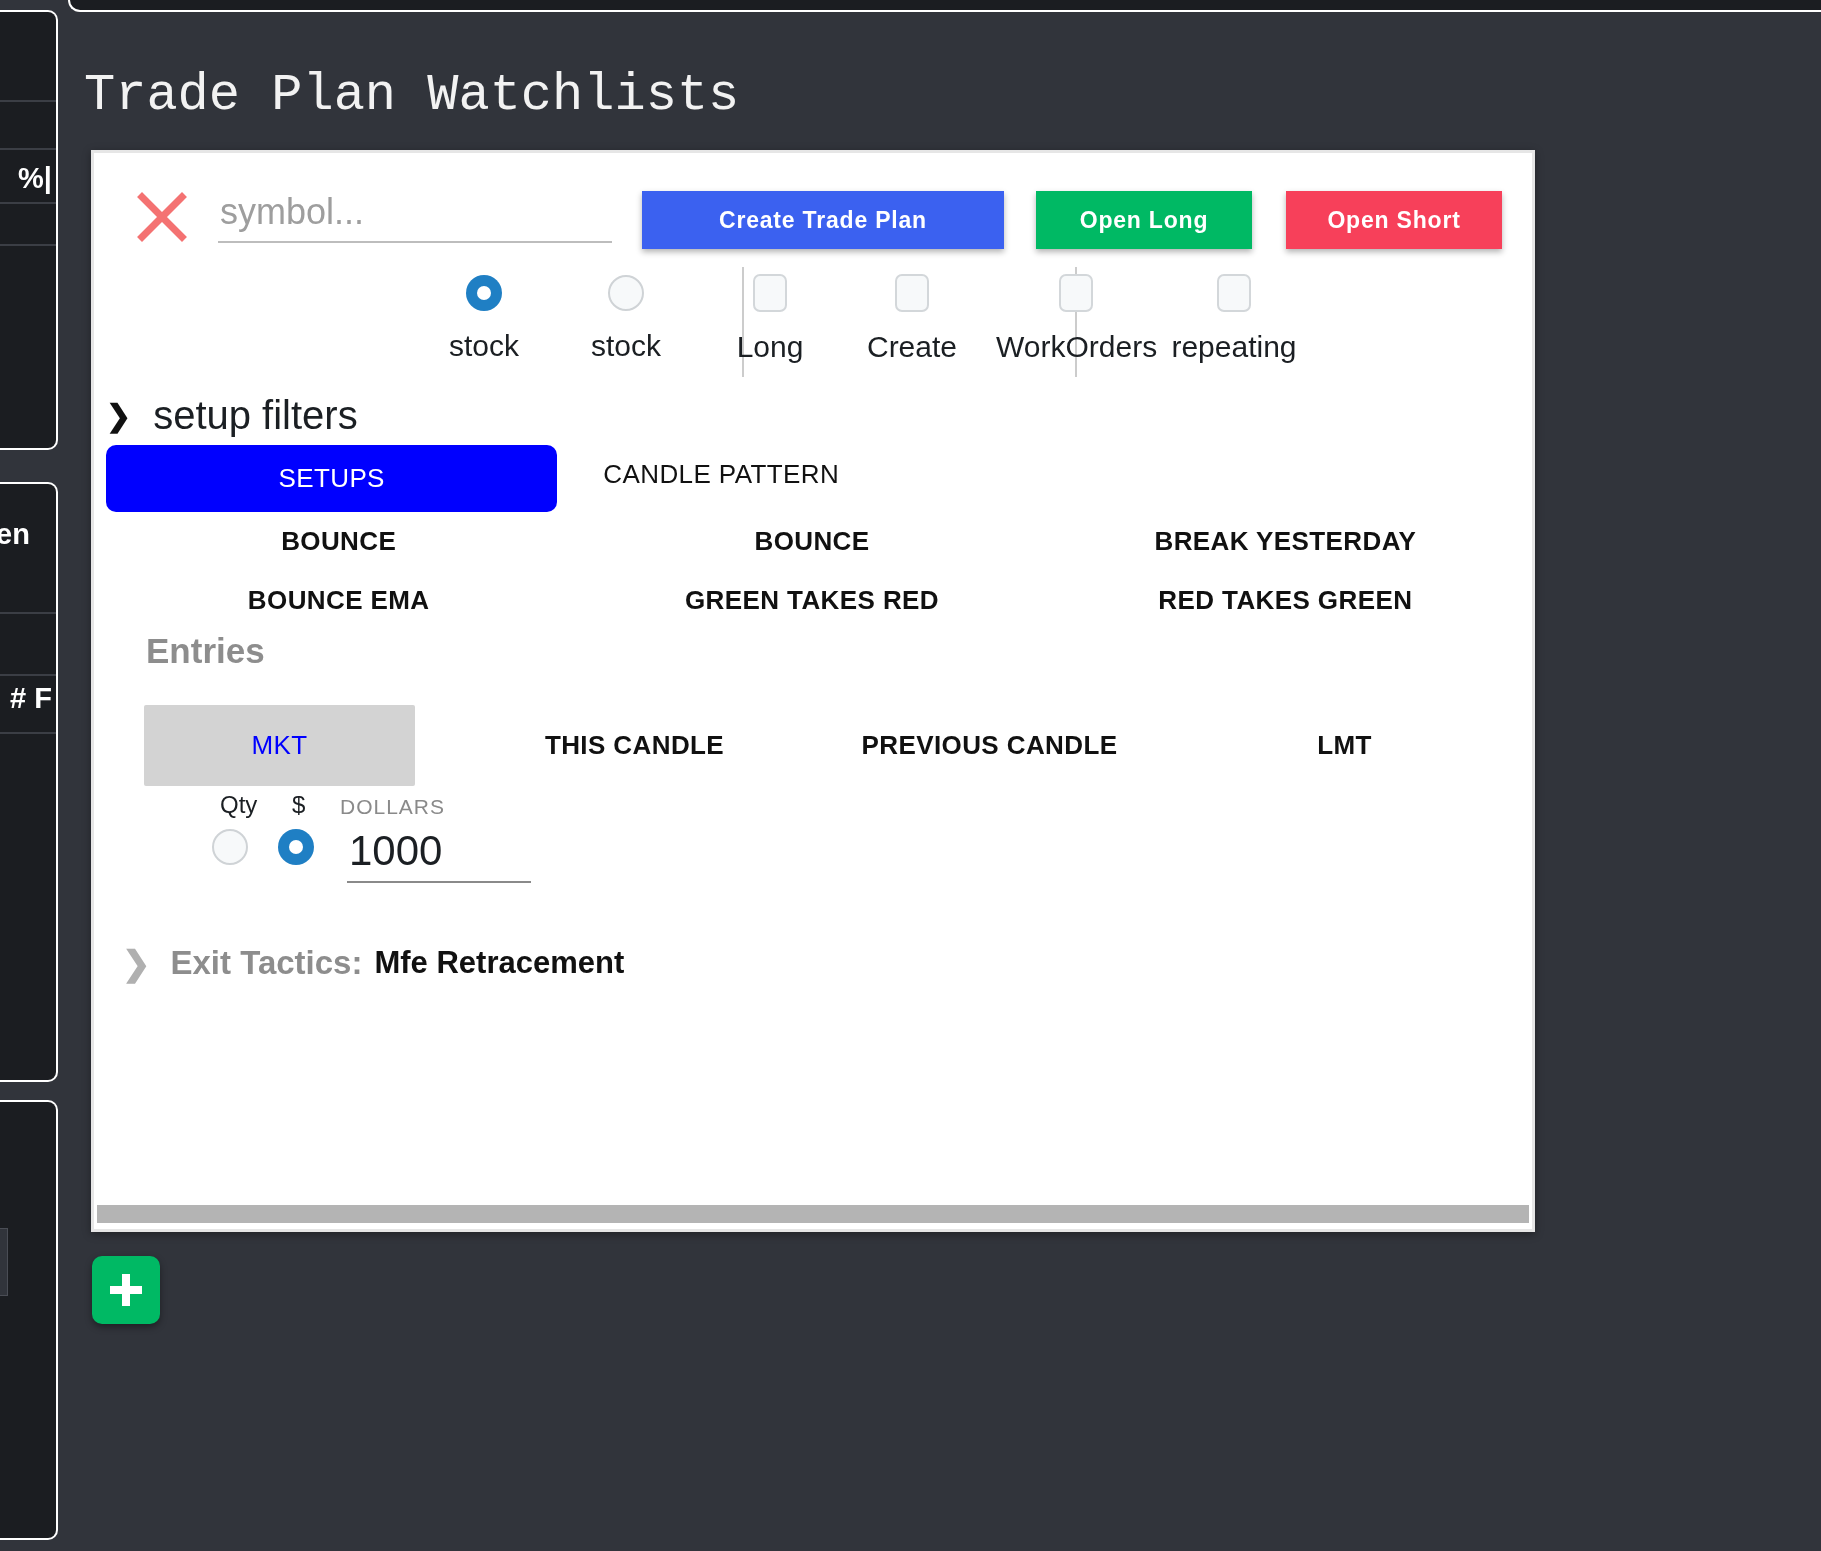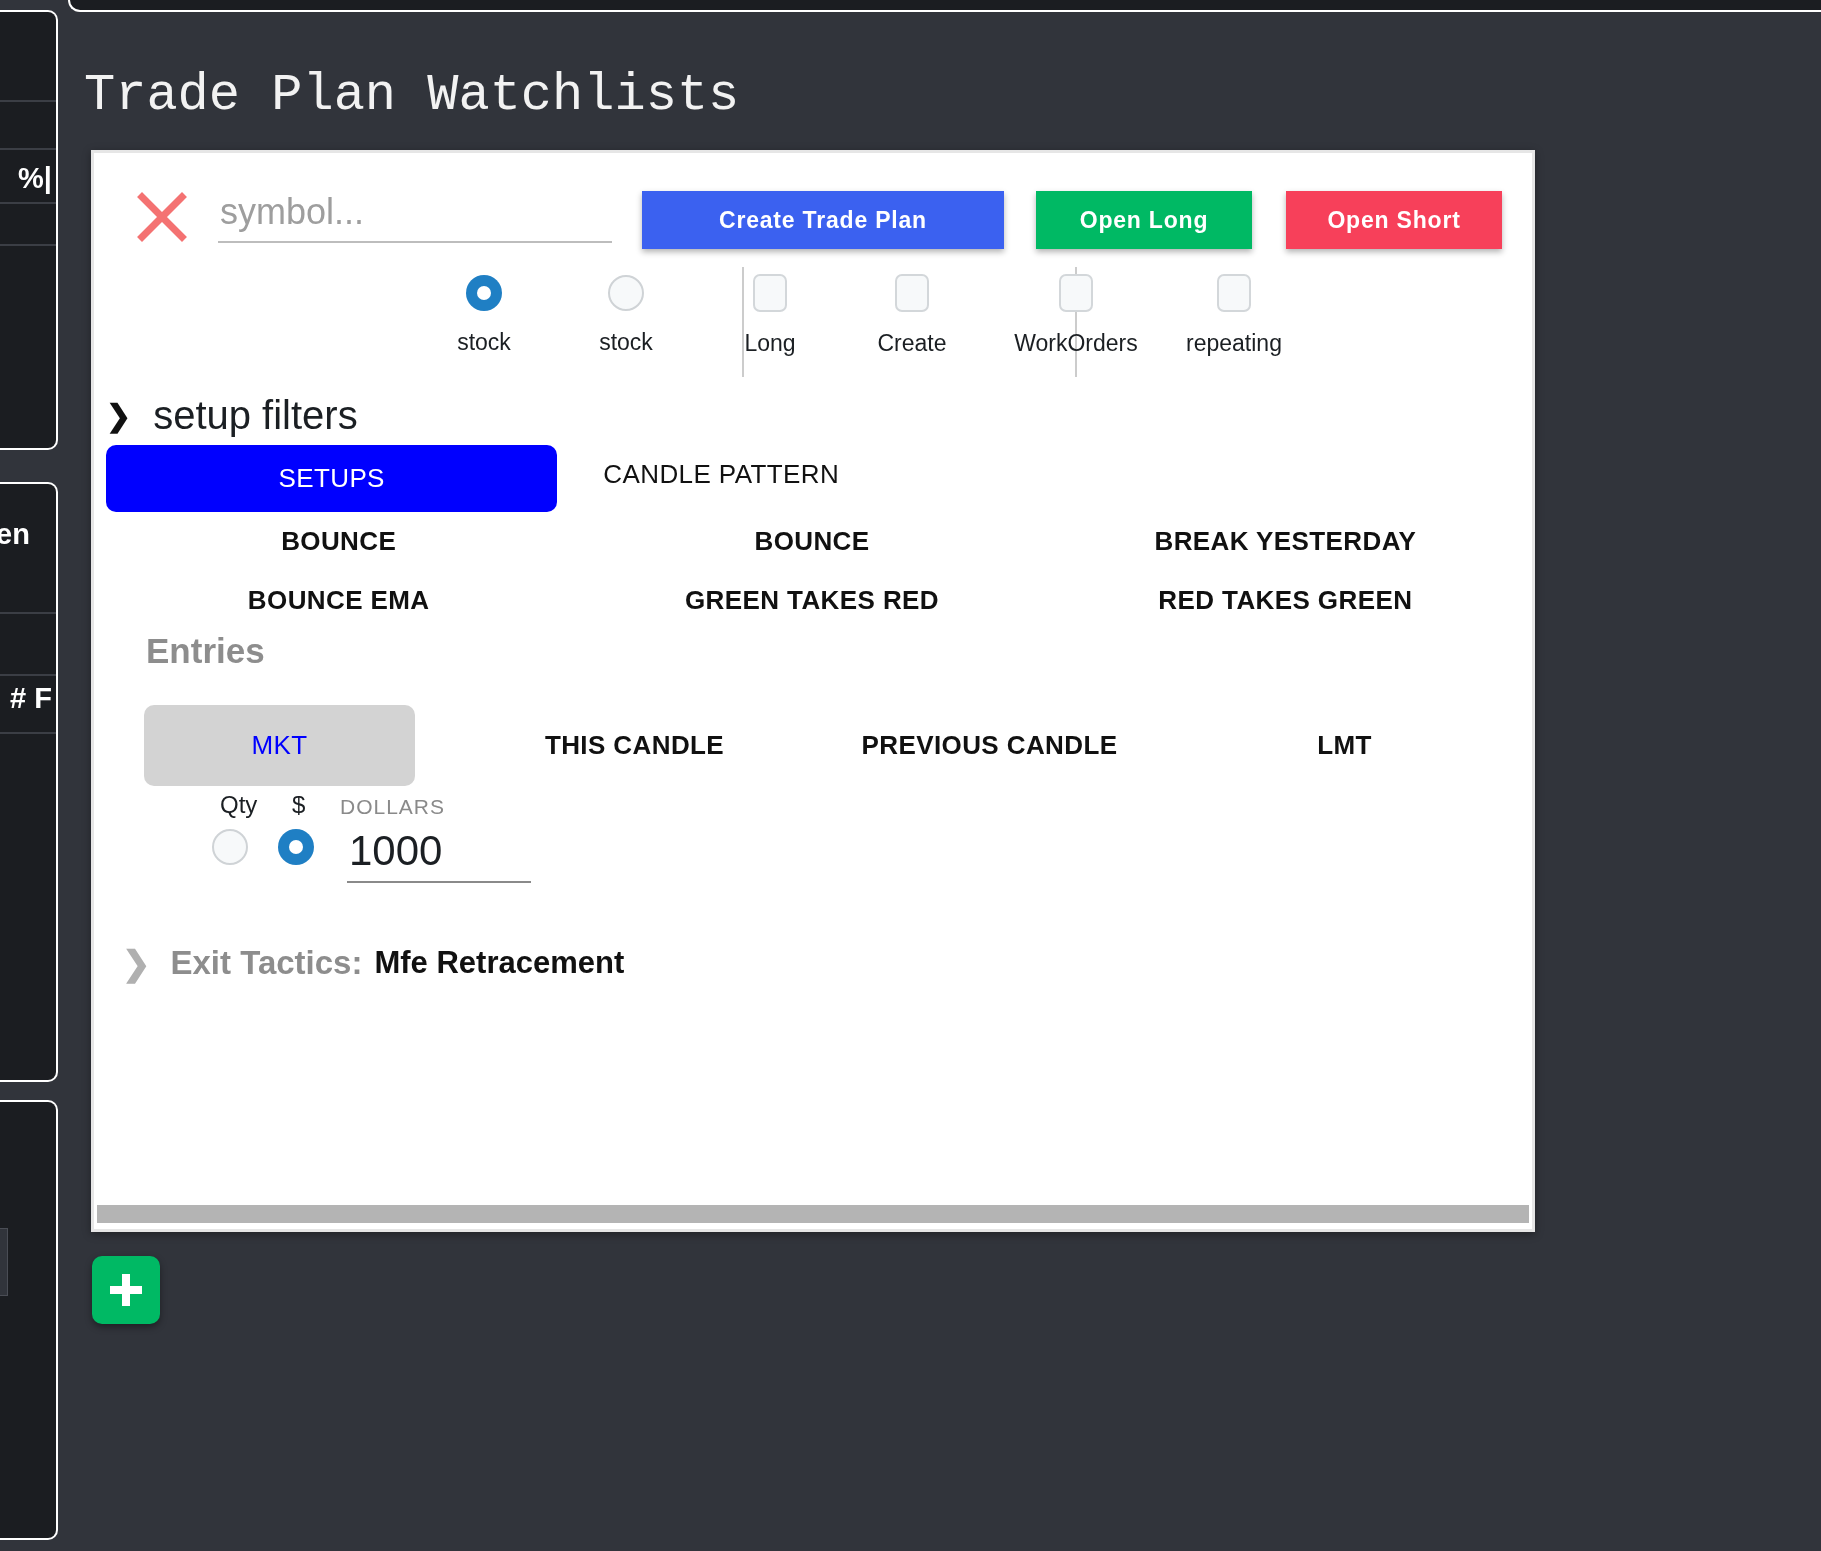--- a/index.html
+++ b/index.html
@@ -177,21 +177,21 @@
     width: 34px; height: 38px;
     border-radius: 7px;
     border: 2px solid #d3d7da;
     background: #f7f9fa;
     margin: 11px auto 0 auto;
     box-sizing: border-box;
     cursor: pointer;
   }
   .opt-label {
     margin-top: 18px;
-    font-size: 23px;
+    font-size: 30px;
     color: #1b1f23;
     font-family: "Liberation Sans", sans-serif;
   }
   .vdiv {
     position: absolute;
     top: 4px;
     width: 2px;
     height: 110px;
     background: #cccccc;
   }
@@ -271,21 +271,21 @@
     letter-spacing: 0.4px;
     cursor: pointer;
     font-family: "Liberation Sans", sans-serif;
   }
   .ecell .mkt-pill {
     display: block;
     background: #d3d3d3;
     color: #0000ff;
     font-weight: normal;
     font-size: 26px;
-    border-radius: 10px;
+    border-radius: 2px;
     padding: 25px 0;
     margin: 0 42px;
   }
 
   .qty-area { position: absolute; left: 0; top: 638px; width: 100%; }
   .qty-lbl {
     position: absolute;
     font-size: 24px;
     color: #1b1f23;
     font-family: "Liberation Sans", sans-serif;

